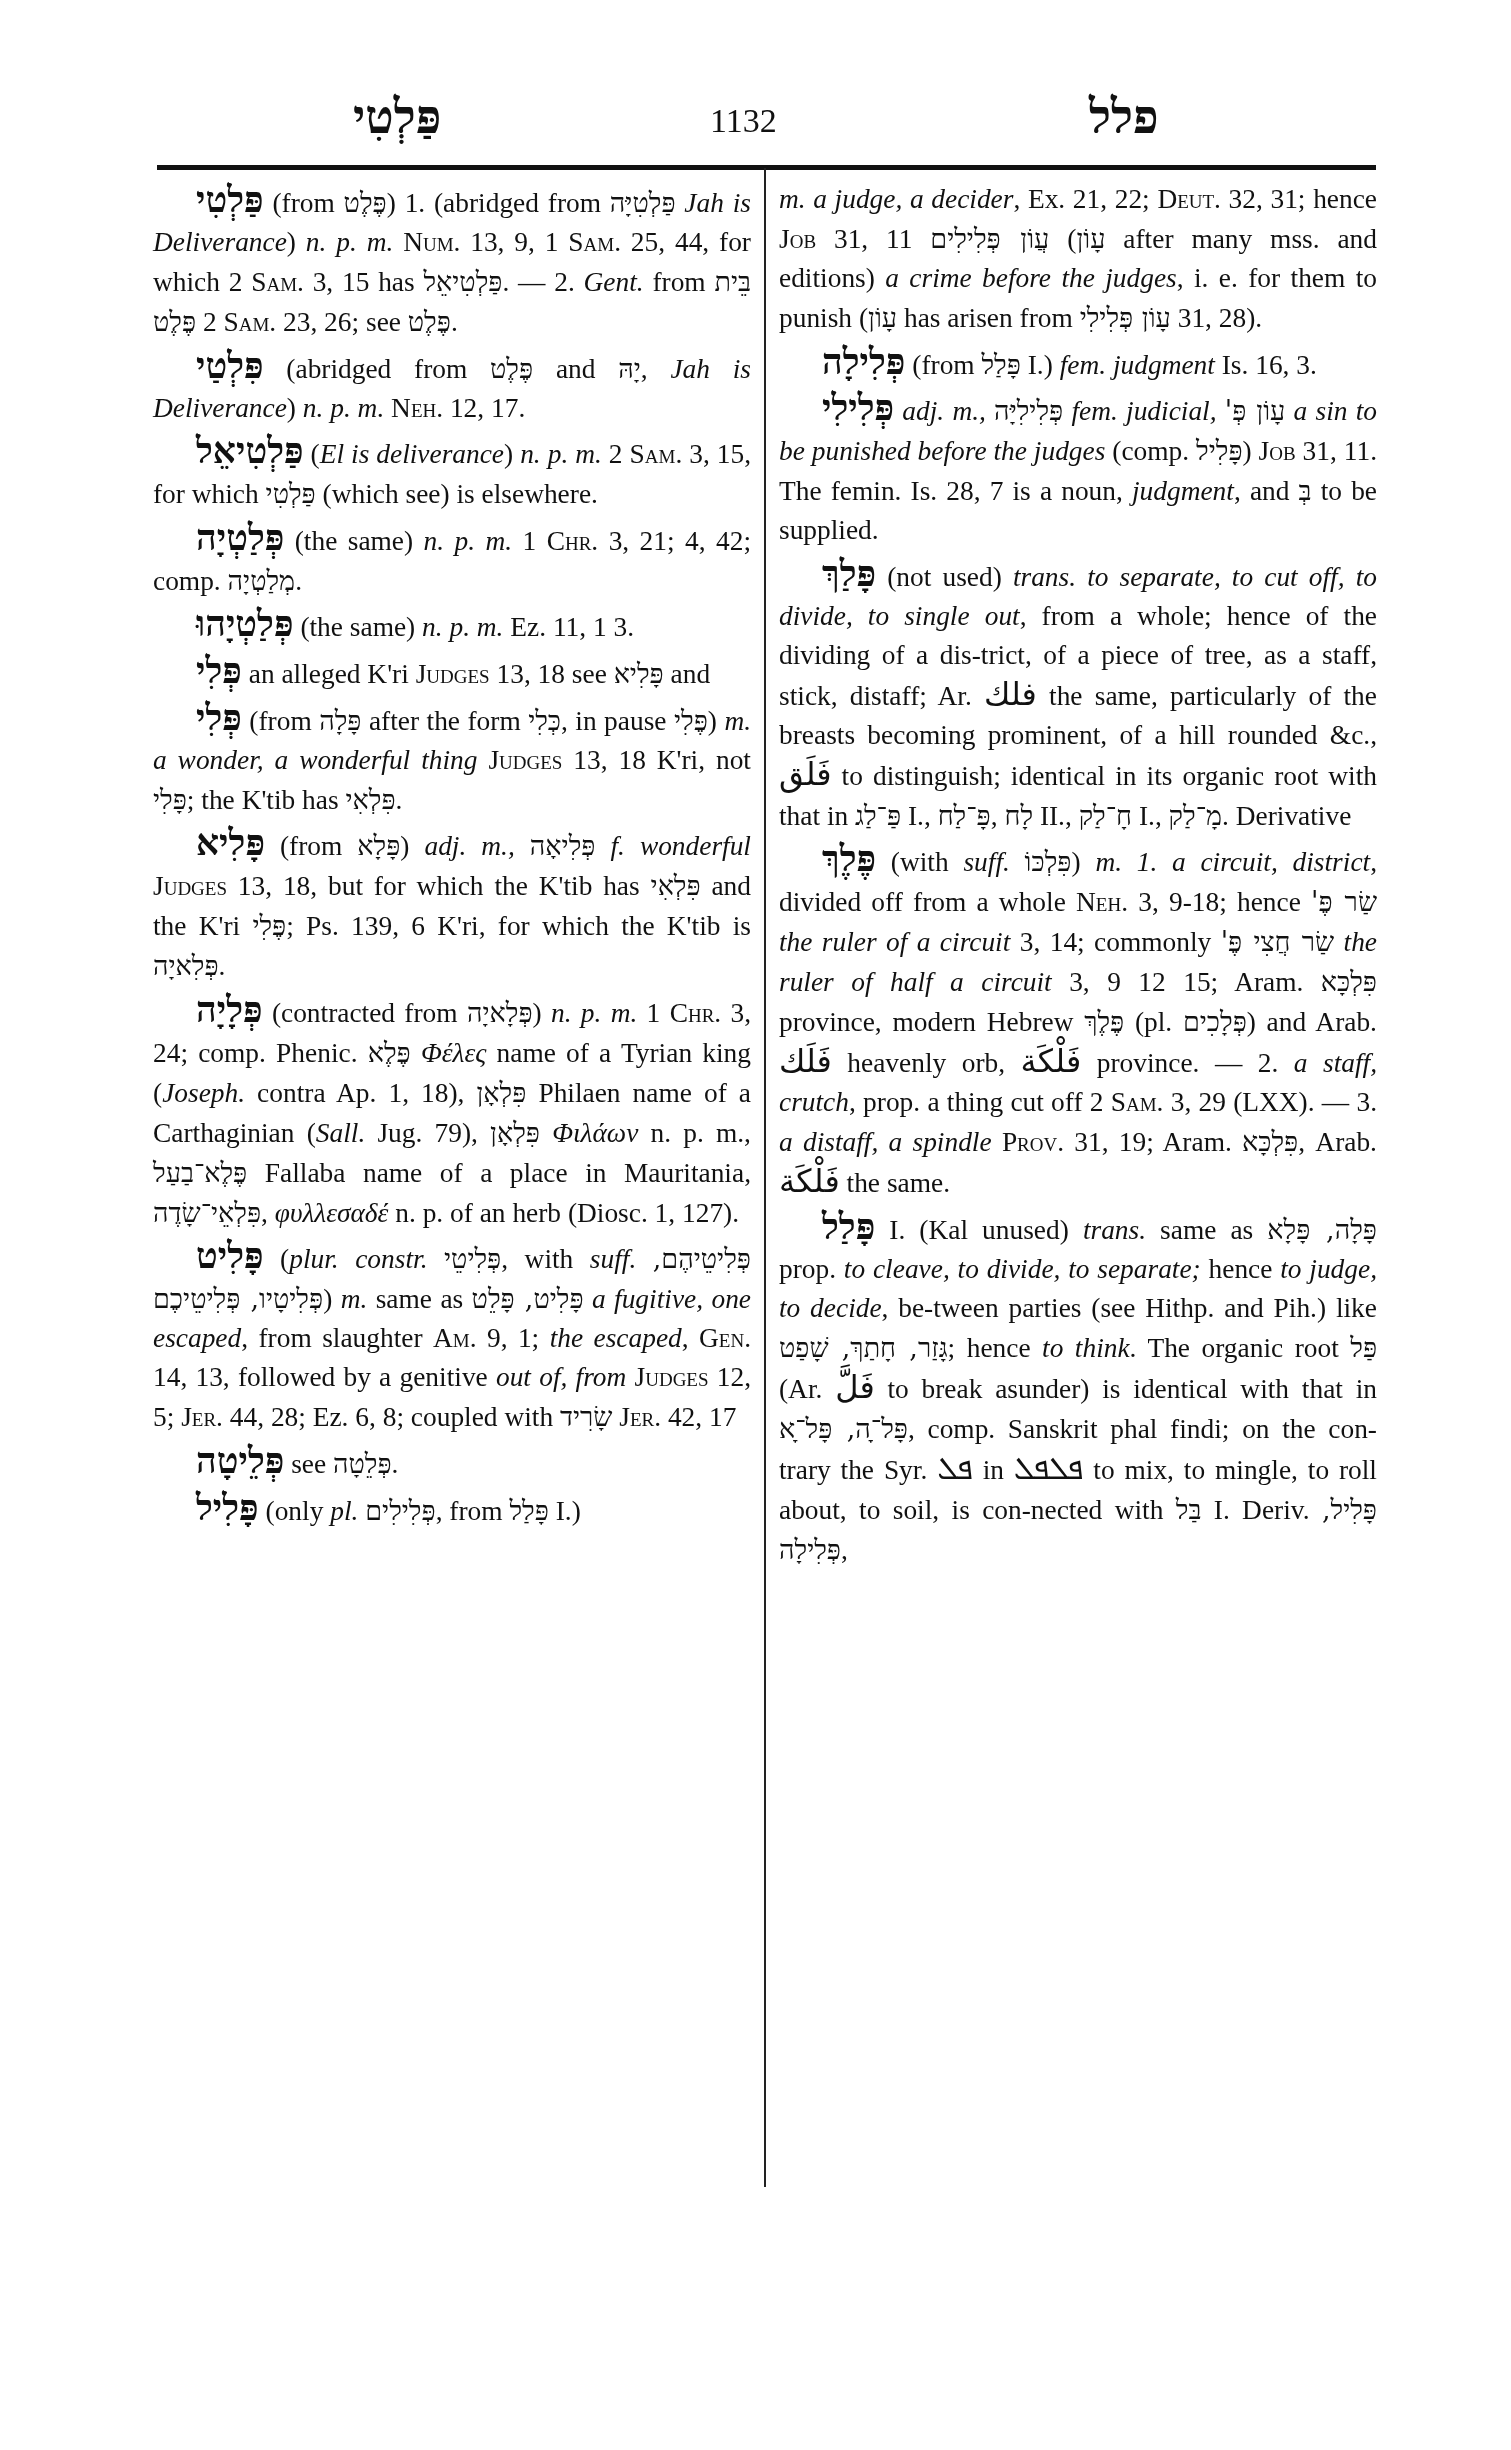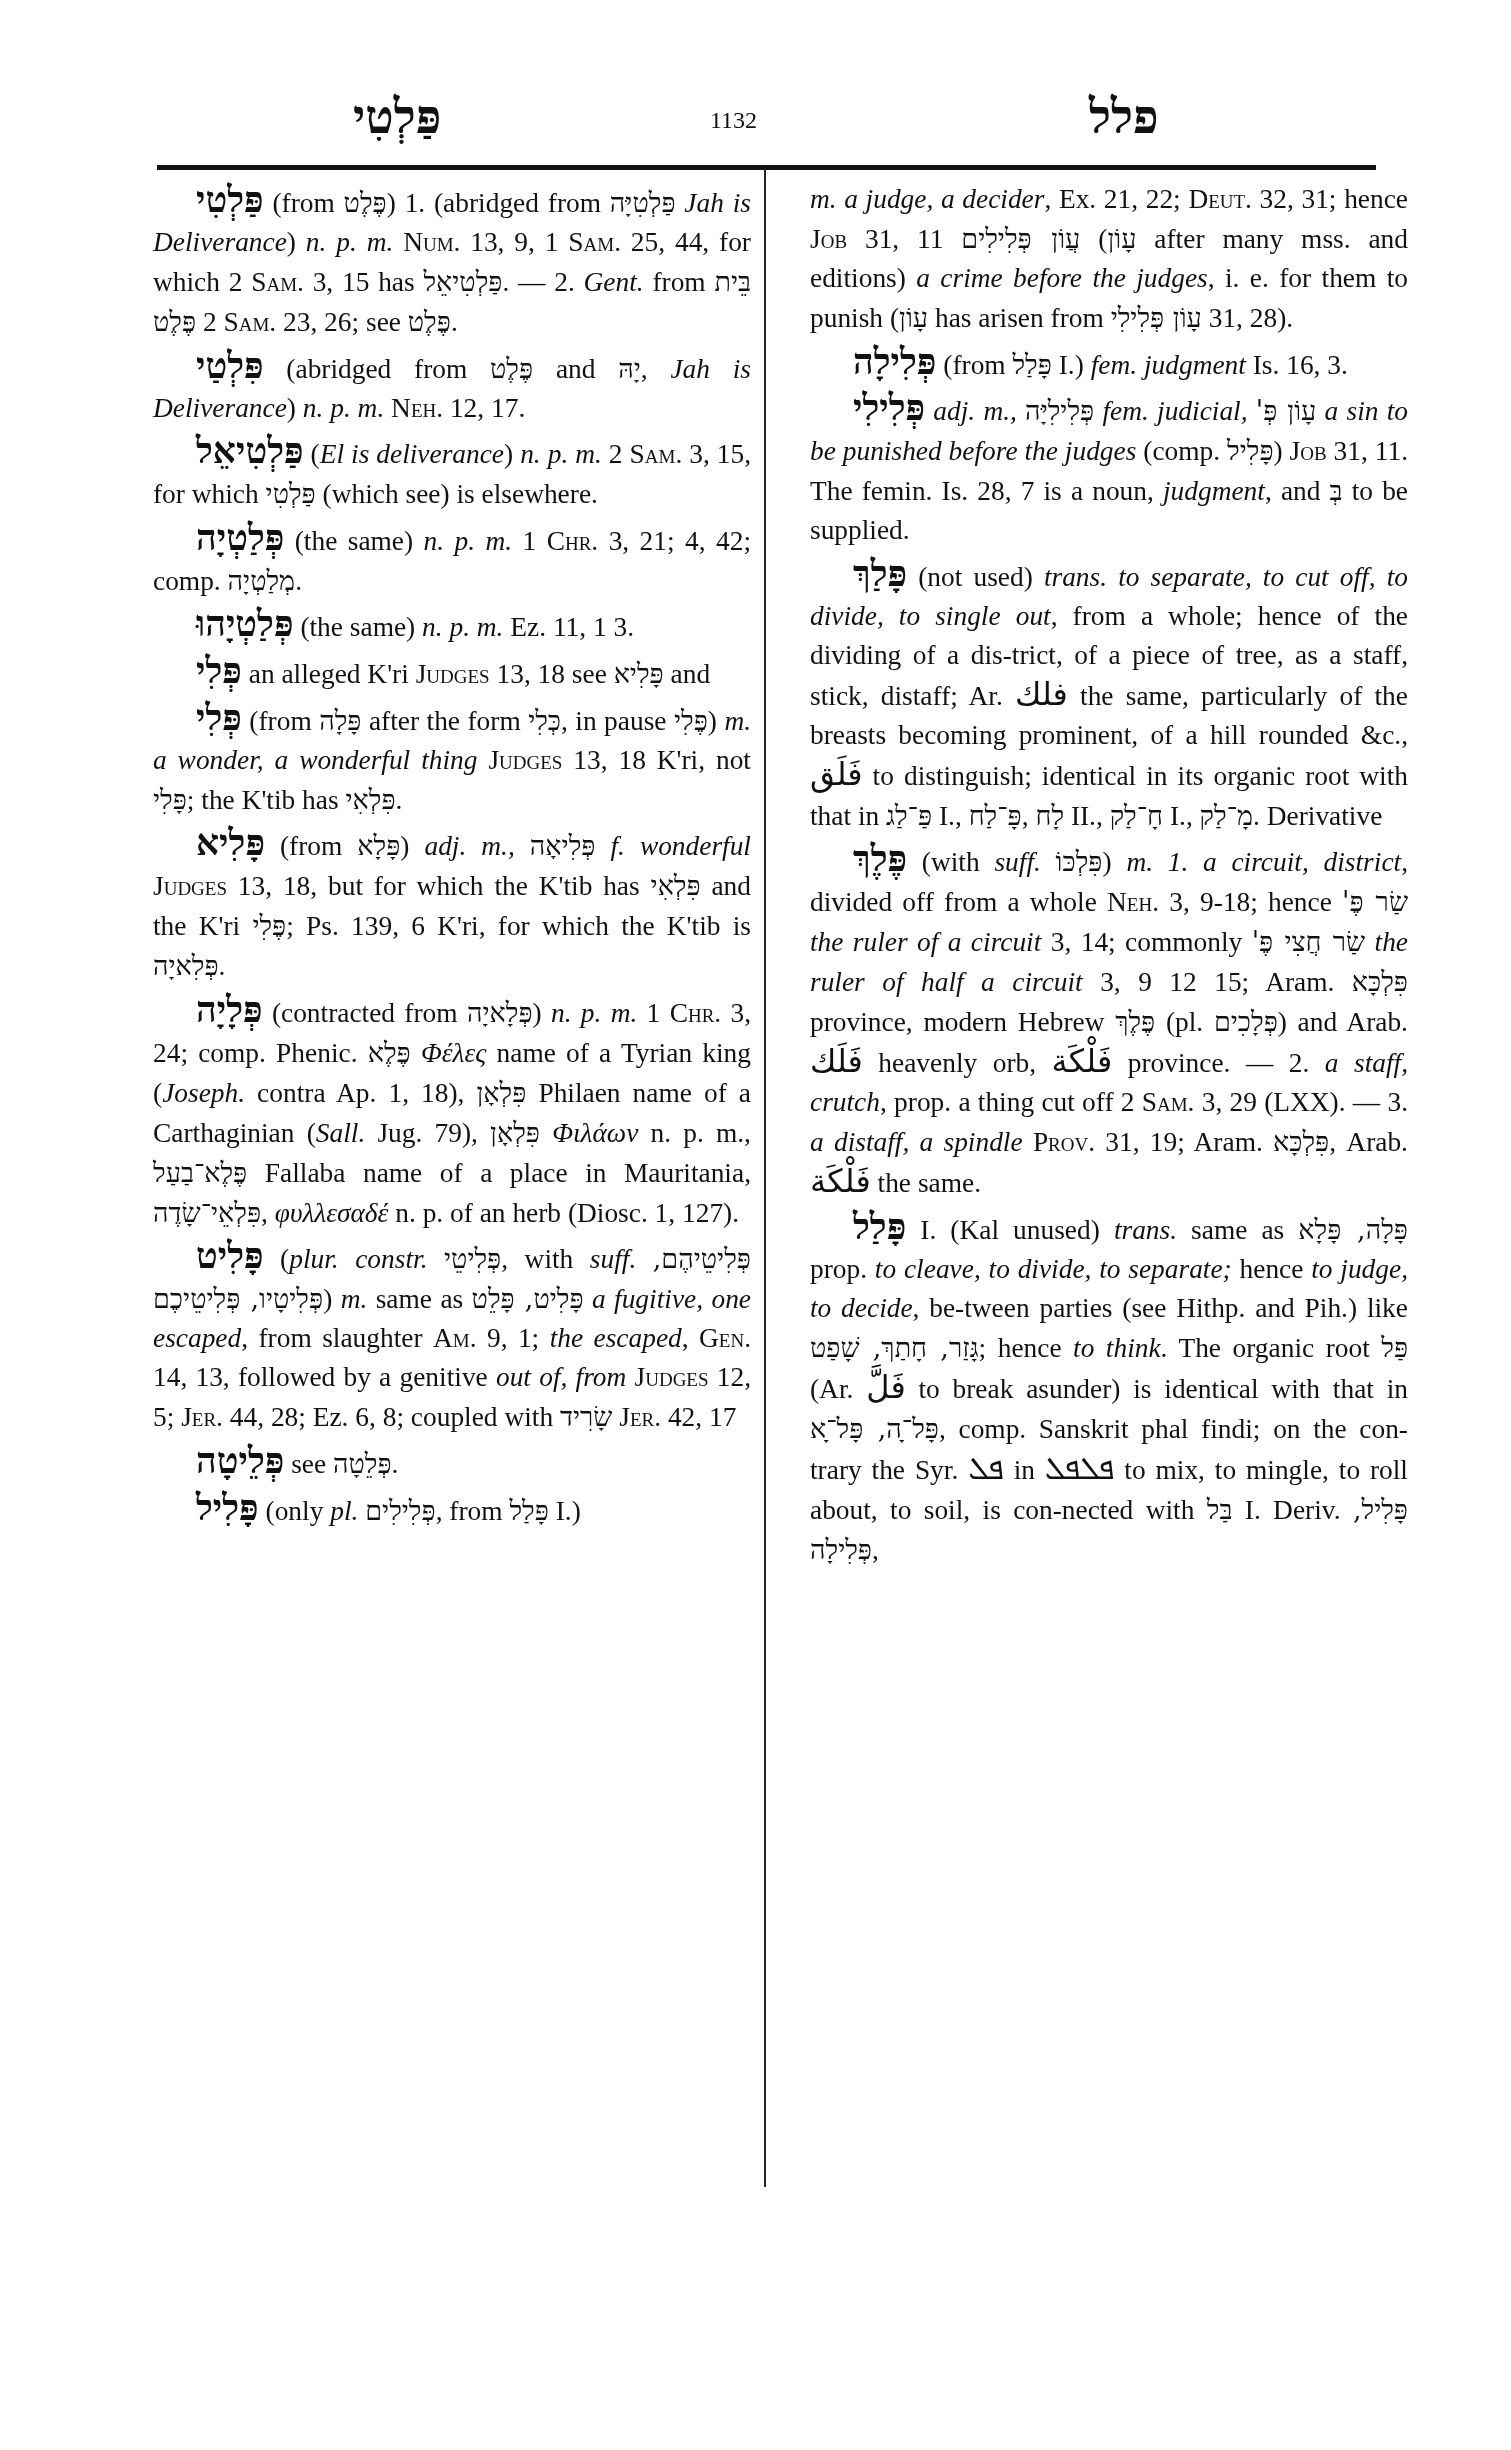--- a/index.html
+++ b/index.html
@@ -3,27 +3,27 @@
 <meta charset="utf-8">
 <style>
   html, body { margin: 0; padding: 0; background: #ffffff; }
   body { width: 1512px; height: 2450px; position: relative; overflow: hidden;
          font-family: "Liberation Serif", "DejaVu Serif", serif; color: #111; }
   .header { position: absolute; top: 85px; left: 157px; width: 1219px; height: 63px; }
   .hw { position: absolute; top: 0; font-size: 47px; font-weight: bold; direction: rtl;
         font-family: "DejaVu Serif", serif; line-height: 63px; }
   .hw.left { left: 196px; }
   .hw.right { left: 932px; }
-  .pagenum { position: absolute; left: 553px; top: 12.6px; font-size: 24px; line-height: 45px; }
+  .pagenum { position: absolute; left: 553px; top: 12.6px; font-size: 34px; line-height: 45px; }
   .top-rule { position: absolute; left: 157px; top: 165px; width: 1219px; height: 4.5px; background: #111; }
   .col-rule { position: absolute; left: 764px; top: 168px; width: 1.8px; height: 2019px; background: #222; }
   .col { position: absolute; top: 180px; width: 598px; font-size: 27.4px; line-height: 39px;
          text-align: justify; hyphens: manual; }
   .col.left { left: 153px; }
-  .col.right { left: 810px; }
+  .col.right { left: 779px; }
   .entry { margin: 0 0 3.6px 0; text-indent: 43px; }
   .entry.cont { text-indent: 0; }
   .he { font-family: "DejaVu Serif", serif; direction: rtl; unicode-bidi: isolate; font-size: 27px; }
   .lemma { font-family: "DejaVu Serif", serif; direction: rtl; unicode-bidi: isolate;
            font-size: 36px; font-weight: bold; }
   .ar { font-family: "DejaVu Sans", sans-serif; direction: rtl; unicode-bidi: isolate; font-size: 32px; }
   i { font-style: italic; }
   .sc { font-variant: small-caps; }
 </style>
 </head>

